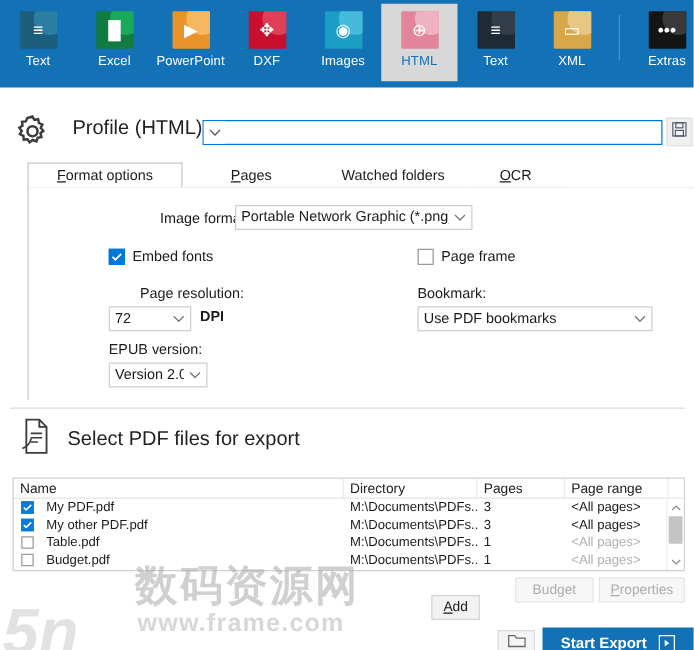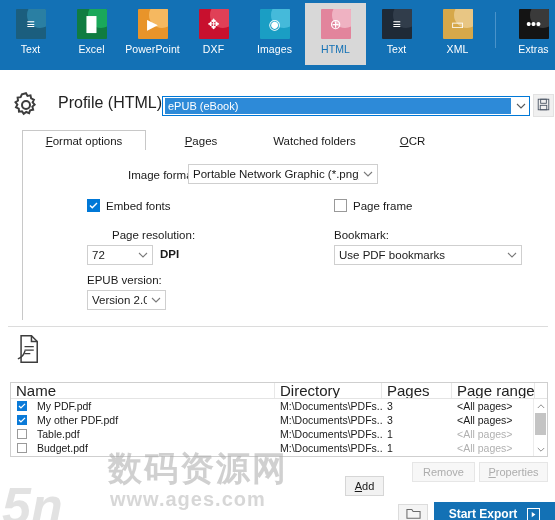--- a/index.html
+++ b/index.html
@@ -171,21 +171,21 @@
   .list-box {
     position: absolute; left: 10px; top: 382px;
     width: 538px; height: 75px;
     border: 1px solid #cfcfcf;
     background: #ffffff;
     overflow: hidden;
   }
   .list-head {
     display: flex; height: 16px;
     border-bottom: 1px solid #e4e4e4;
-    font-size: 15px; color: #222;
+    font-size: 11px; color: #222;
     background: #ffffff;
   }
   .list-head .hc {
     padding-left: 5px;
     border-right: 1px solid #e8e8e8;
     line-height: 16px;
     overflow: hidden; white-space: nowrap;
   }
   .row {
     display: flex; height: 14px;
@@ -361,21 +361,20 @@
 
   <div class="profile-row">
     <span class="gear">
       <svg width="30" height="30" viewBox="0 0 24 24" fill="none" stroke="#3d3d3d" stroke-width="1.6">
         <circle cx="12" cy="12" r="3.2"></circle>
         <path d="M12 2.6l1.2 2.1 2.4-.4.5 2.4 2.2 1-1 2.2 1.6 1.8-1.8 1.6.6 2.4-2.4.5-.8 2.3-2.3-.9-2 1.5-1.4-2-2.4.2-.2-2.4-2.2-1 1.1-2.2-1.5-1.9 2-1.4-.3-2.4 2.4-.3 1-2.2z"></path>
       </svg>
     </span>
     <span class="profile-label">Profile (HTML):</span>
     <div class="profile-combo">
-      <div class="val">ePUB (eBook)</div>
       <div class="combo-arrow">
         <svg width="10" height="7" viewBox="0 0 10 7">
             <path d="M1 1l4 4 4-4" stroke="#5a5a5a" stroke-width="1.1" fill="none"></path>
           </svg>
       </div>
     </div>
     <div class="save-btn">
       <span>
         <svg width="13" height="13" viewBox="0 0 16 16" fill="none" stroke="#4a5563" stroke-width="1.1">
           <rect x="1.5" y="1.5" width="13" height="13"></rect>
@@ -463,20 +462,21 @@
   <div class="sec-divider"></div>
   <div class="sec-head">
     <span>
       <svg width="28" height="30" viewBox="0 0 24 26" fill="none" stroke="#3d3d3d" stroke-width="1.3">
         <path d="M6 1.5h9l5 5v18H6z" fill="#fff"></path>
         <path d="M15 1.5v5h5"></path>
         <path d="M9 11h8M9 14h8M9 17h5" stroke-width="1.1"></path>
         <path d="M3.2 21.5c3-1 5.5-4 6.2-7" stroke-width="1.2"></path>
       </svg>
     </span>
+    <span class="sec-title">Select PDF files for export</span>
   </div>
 
   <div class="list-box">
     <div class="list-head" id="list-head">
         <div class="hc" style="width: 264px;">Name</div>
         <div class="hc" style="width: 107px;">Directory</div>
         <div class="hc" style="width: 70px;">Pages</div>
         <div class="hc" style="width: 83px;">Page range</div>
       </div>
     <div id="list-rows">
@@ -529,21 +529,21 @@
             <path d="M1 1l4 4 4-4" stroke="#8a8a8a" stroke-width="1.2" fill="none"></path>
           </svg>
       </div>
     </div>
   </div>
 
   <div class="btn" style="position:absolute;left:345px;top:451px;width:39px;margin-top:25px;">
     <span><u>A</u><span>dd</span></span>
   </div>
   <div class="btn disabled" style="position:absolute;left:412px;top:462px;width:63px;">
-    <span>Remove</span>
+    <span>Budget</span>
   </div>
   <div class="btn disabled" style="position:absolute;left:479px;top:462px;width:69px;">
     <span><u>P</u><span>roperties</span></span>
   </div>
 
   <div class="folder-btn">
     <span>
       <svg width="15" height="13" viewBox="0 0 16 13" fill="none" stroke="#6a6a6a" stroke-width="1.1">
         <path d="M1 3.2V11.5h14V4.4H7.6L6.2 2.2H1z"></path>
       </svg>
@@ -554,16 +554,16 @@
     <span class="play-box">
       <svg width="7" height="7" viewBox="0 0 8 8">
           <path d="M2 1l4.2 3L2 7z" fill="#fff"></path>
         </svg>
     </span>
   </div>
 
   <div class="wm">
     <div class="wm-sn">5n</div>
     <div class="wm-cn">数码资源网</div>
-    <div class="wm-url">www.ages.com</div>
+    <div class="wm-url">www.frame.com</div>
   </div>
 
 </div>
 
 </body></html>

